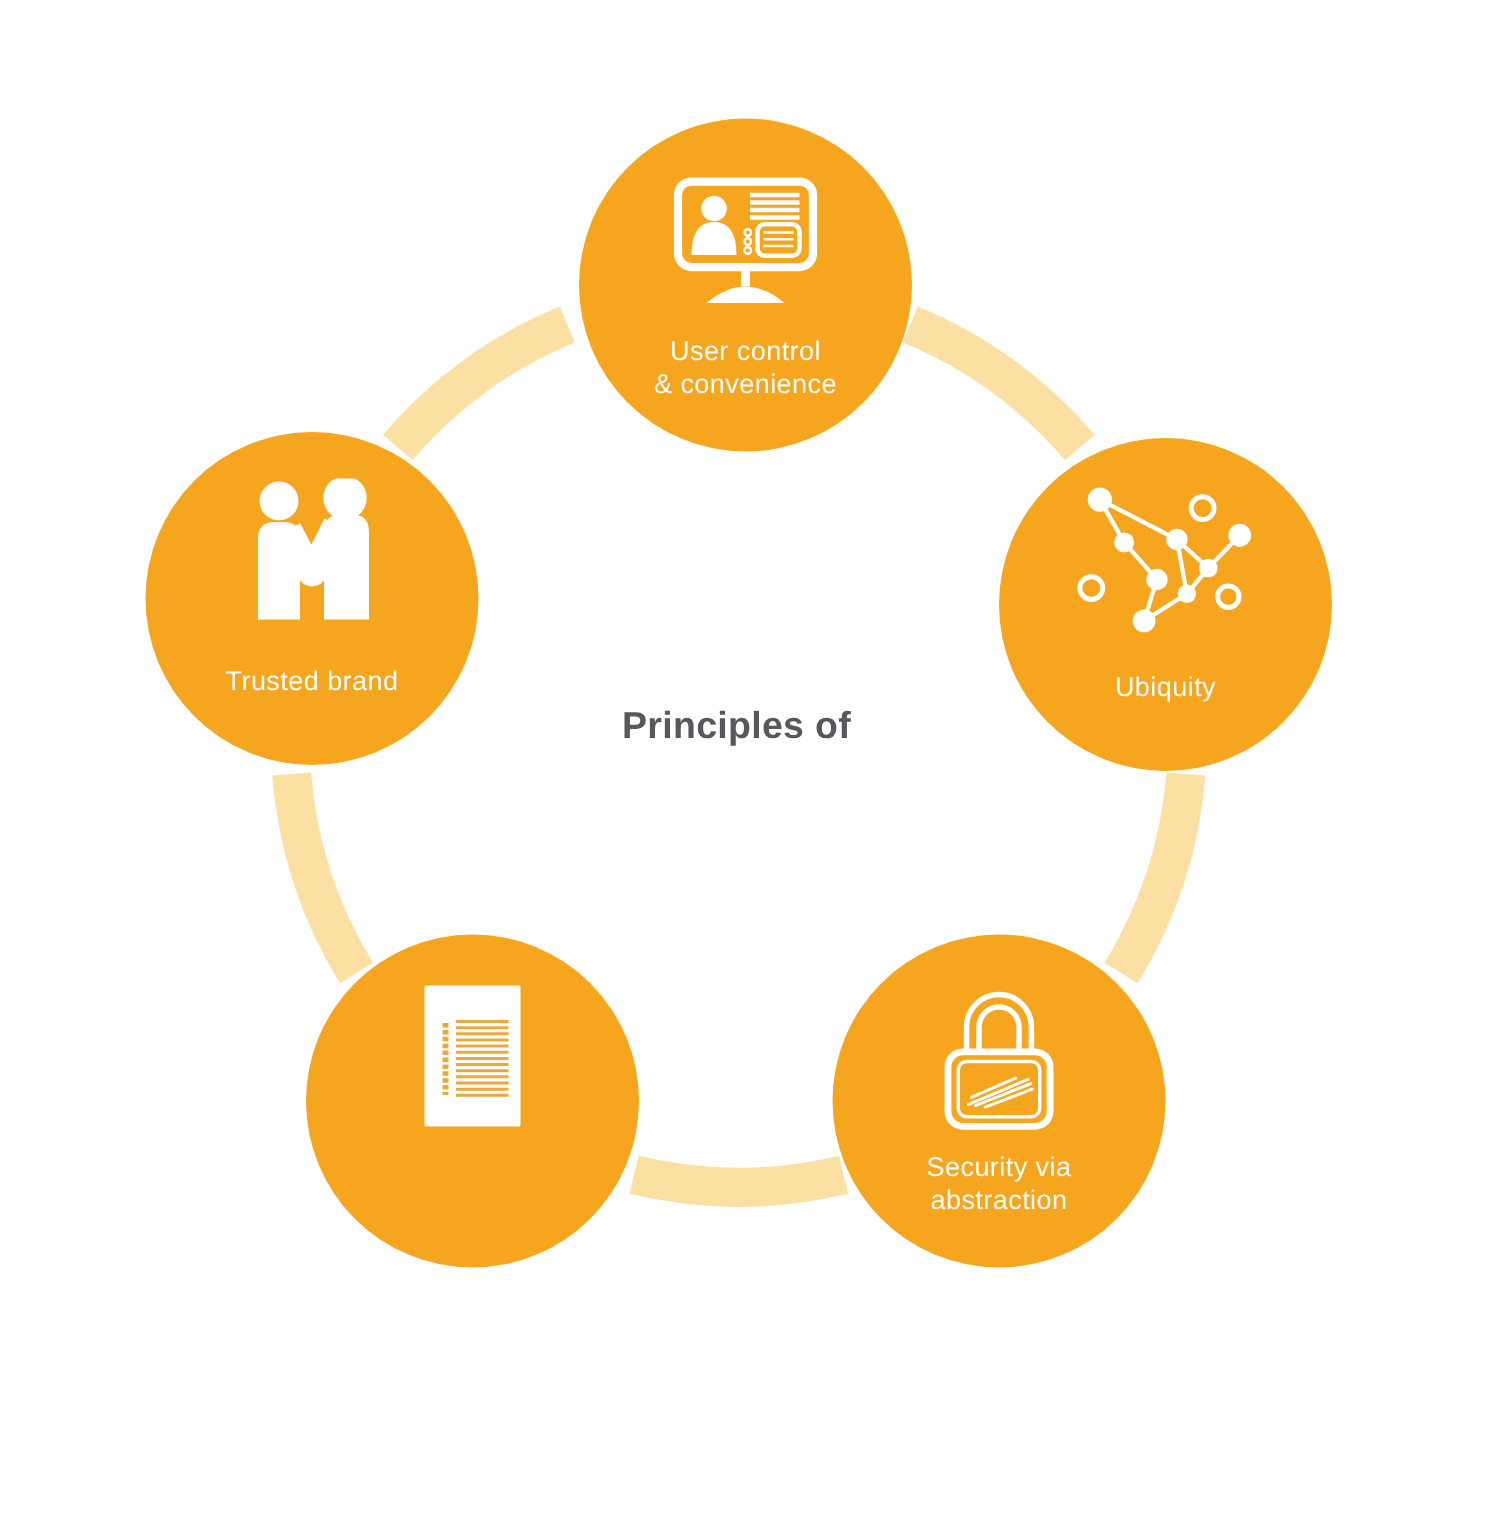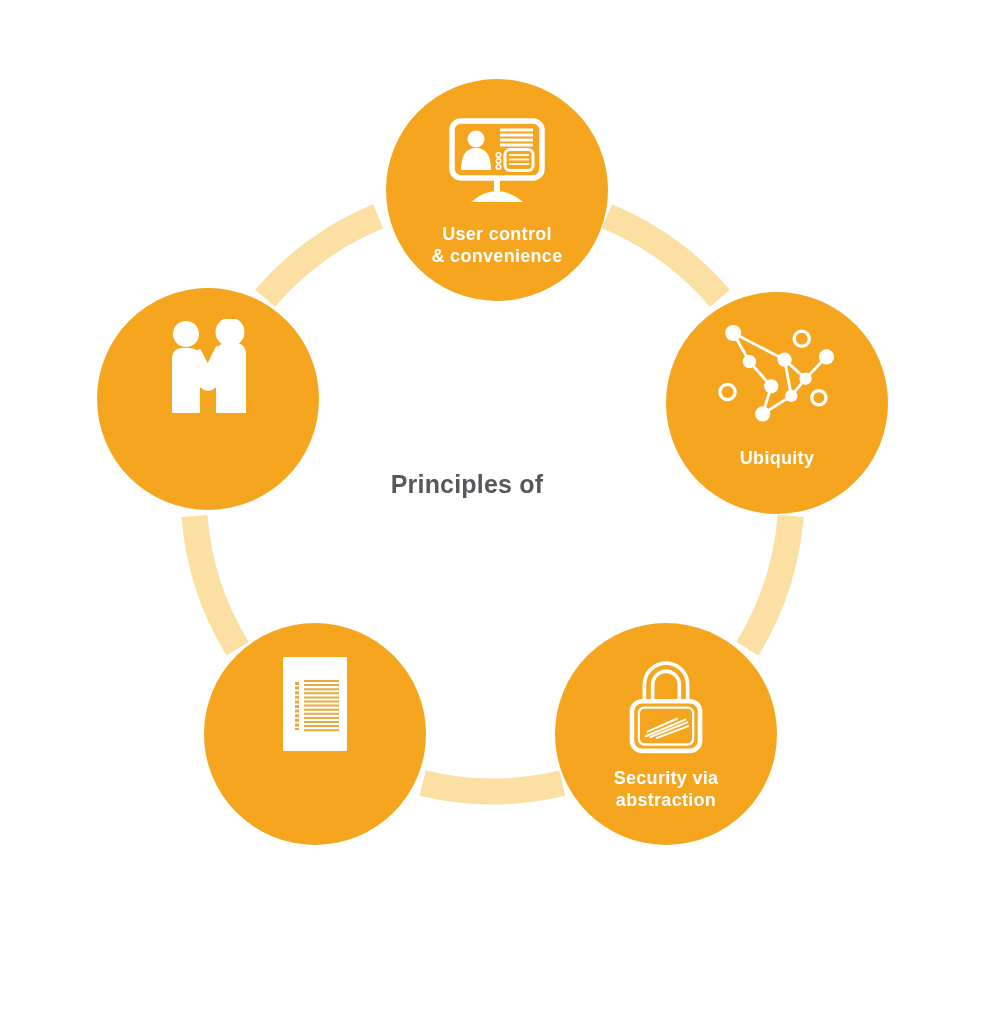--- a/index.html
+++ b/index.html
@@ -15,26 +15,26 @@
     position:absolute;width:222px;height:222px;border-radius:50%;
     background:var(--circle,#F5A51E);
   }
   .icon-box{
     position:absolute;left:0;right:0;top:28px;height:106px;
     display:flex;align-items:center;justify-content:center;
   }
   .label-box{
     position:absolute;left:0;right:0;top:133px;height:66px;
     display:flex;flex-direction:column;align-items:center;justify-content:center;
-    color:var(--label-text,#fff);font-size:18px;font-weight:bold;
+    color:var(--label-text,#fff);font-size:18px;font-weight:normal;
     line-height:22px;letter-spacing:0.3px;text-align:center;
   }
   .label-box span{display:block;}
   .center-title{
-    position:absolute;left:467px;top:469px;transform:translateX(-50%);
+    position:absolute;left:491px;top:469px;transform:translateX(-50%);
     color:var(--title-text,#57585B);font-size:25px;font-weight:bold;
     line-height:30px;text-align:center;white-space:nowrap;letter-spacing:0.2px;
   }
   .center-title span{display:block;}
   
   .ic-stroke{stroke:var(--icon,#fff);fill:none;}
   .ic-fill{fill:var(--icon,#fff);}
   .ic-bg-stroke{stroke:var(--circle,#F5A51E);fill:none;}
   .lock-body{fill:var(--circle,#F5A51E);stroke:var(--icon,#fff);}
   .doc-sheet{fill:var(--icon,#fff);}
@@ -171,19 +171,23 @@
       <svg width="100" height="100" viewBox="0 0 100 96">
         <circle class="ic-fill" cx="28" cy="13" r="13"></circle>
         <circle class="ic-fill" cx="72" cy="11" r="14.5"></circle>
         <path class="ic-fill" d="M14,92 V38 Q14,27 25,27 H31 Q42,27 42,38 V92 Z"></path>
         <path class="ic-fill" d="M58,92 V34 Q58,22 69,22 H77 Q88,22 88,34 V92 Z"></path>
         <line class="ic-stroke" x1="36" y1="31" x2="50" y2="58" stroke-width="14"></line>
         <line class="ic-stroke" x1="65" y1="28" x2="50" y2="58" stroke-width="15"></line>
         <circle class="ic-fill" cx="50" cy="60" r="10"></circle>
       </svg>
     </div>
+    <div class="label-box">
+      <span>Trusted brand</span>
+      <span></span>
+    </div>
   </div>
 
   <div class="center-title">
     <span>Principles of</span>
   </div>
 
 </div>
 
 </body></html>

